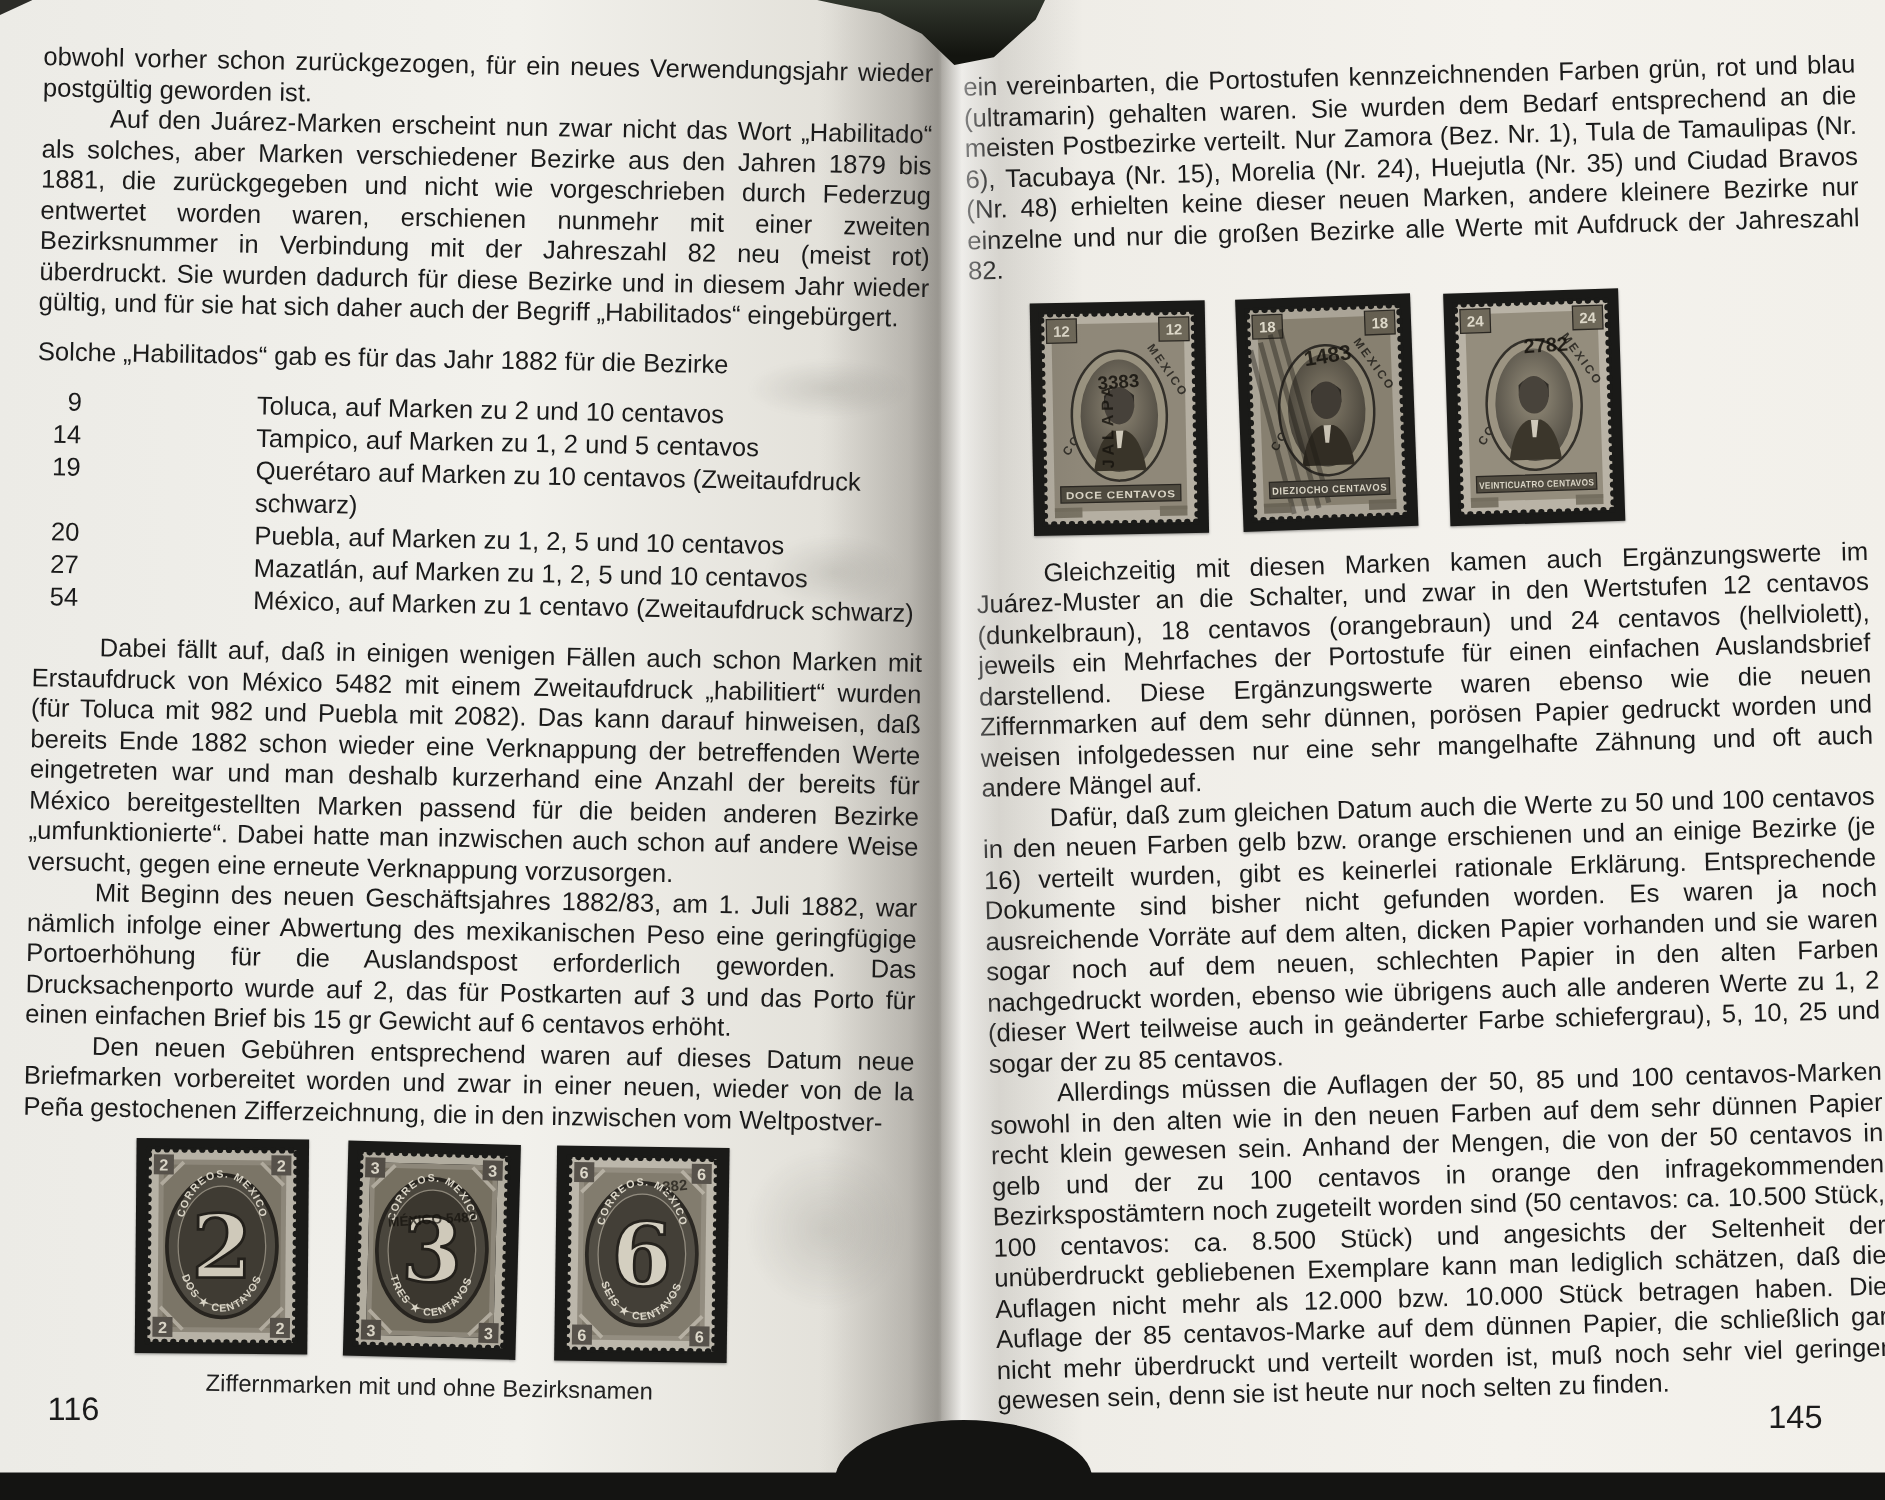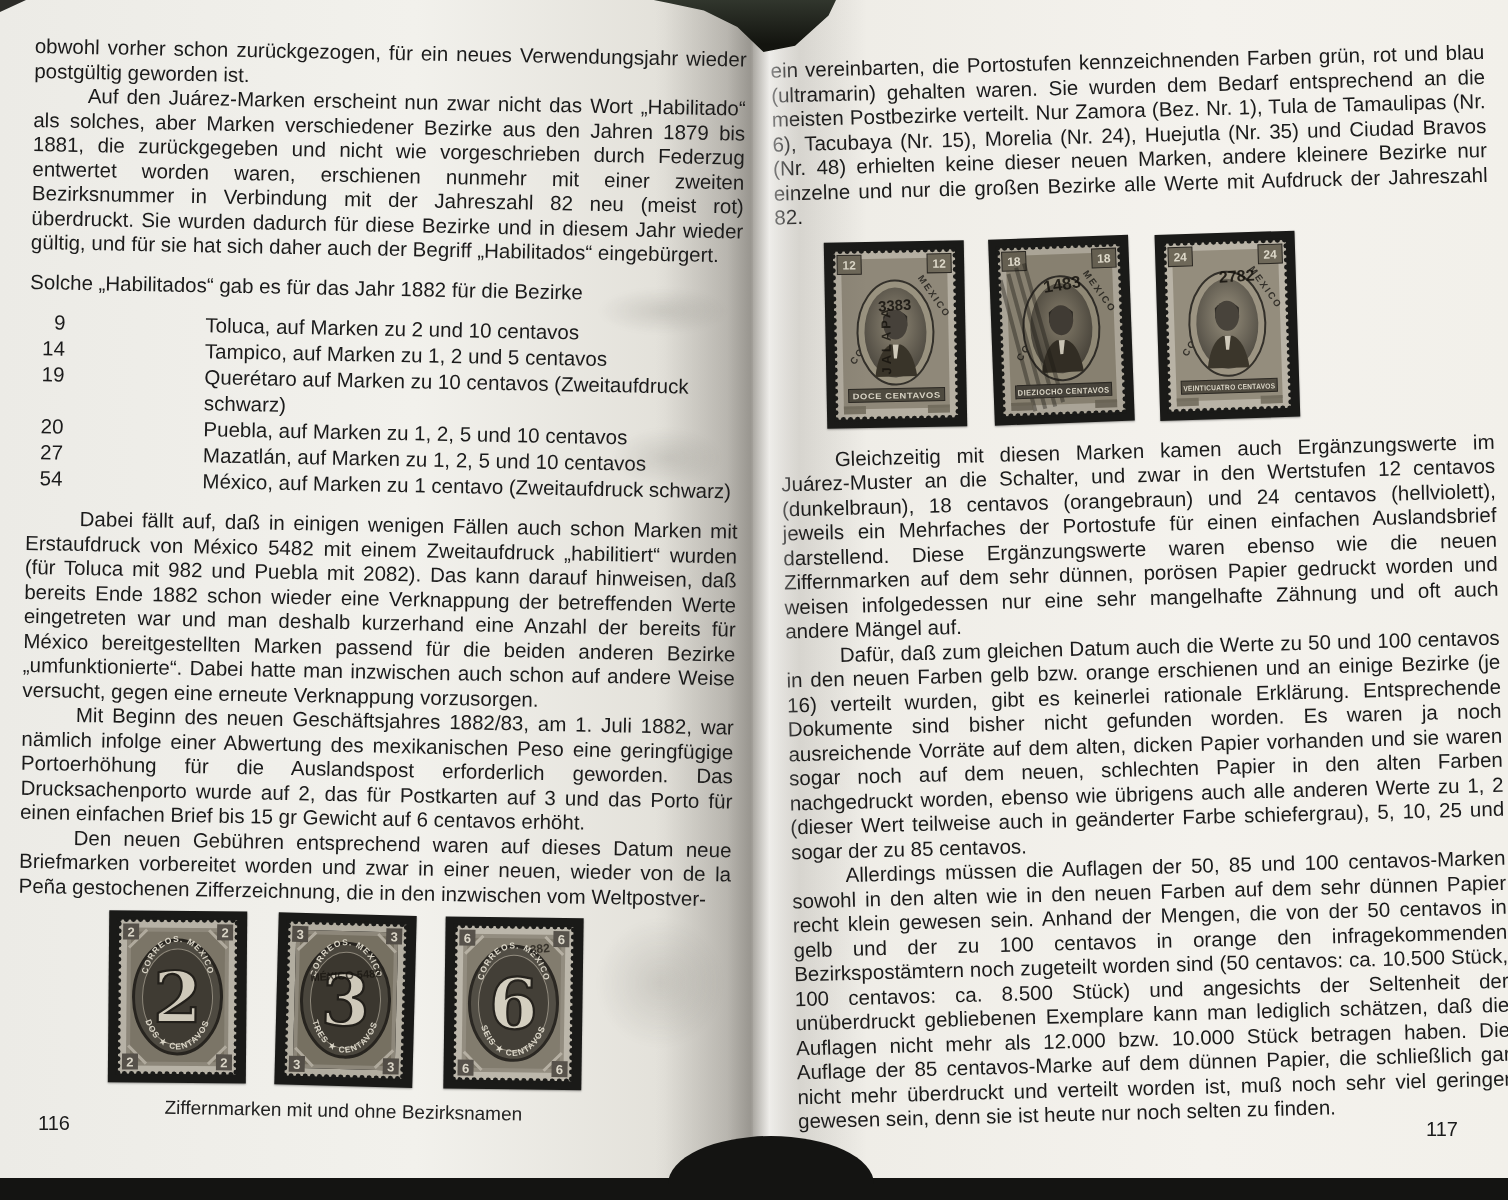--- a/index.html
+++ b/index.html
@@ -21,21 +21,21 @@
   .drow{display:flex;line-height:26px;font-size:20.5px;}
   .dnum{width:36px;text-align:right;flex:none;}
   .dtxt{margin-left:140px;}
   
   .figrow{display:flex;}
   .figrow-left{margin:10px 0 0 92px;gap:30px;}
   .figrow-right{margin:14px 0 18px 48px;gap:26px;}
   .ph{background:#1a1a18;padding:7px;line-height:0;flex:none;box-shadow:0 1px 2px rgba(0,0,0,.35);}
   .r1{transform:rotate(-0.6deg);} .r2{transform:rotate(0.4deg);} .r3{transform:rotate(-0.3deg);}
   .caption{margin:14px 0 0 92px;width:474px;text-align:center;font-size:19px;color:#222;}
-  .pagenum{position:absolute;font-size:20px;color:#1b1b1b;}
+  .pagenum{position:absolute;font-size:26px;color:#1b1b1b;}
   .pn-left{left:38px;top:1112px;}
   .pn-right{right:50px;top:1118px;}
   
   .gutter{position:absolute;left:655px;top:0;width:212px;bottom:22px;pointer-events:none;
     background:linear-gradient(90deg,rgba(45,42,37,0) 0%,rgba(45,42,37,.14) 34%,rgba(45,42,37,.30) 45%,
       rgba(255,255,255,.50) 54%,rgba(45,42,37,.12) 68%,rgba(45,42,37,0) 100%);}
   .top-wedge{position:absolute;left:650px;top:0;width:186px;height:52px;
     background:linear-gradient(180deg,#31362d 0%,#13140f 85%);
     clip-path:polygon(2% 0,100% 0,96% 30%,78% 88%,61% 100%,47% 52%,29% 20%,10% 6%);}
   .bottom-bar{position:absolute;left:0;right:0;bottom:0;height:22px;background:#141412;}
@@ -285,21 +285,21 @@
               <rect x="94" y="157" width="22" height="8" fill="#6e6859" opacity="0.85"></rect>
             <text x="74" y="42" text-anchor="middle" font-size="16" font-weight="bold" fill="#15120d" opacity="0.88" transform="rotate(-2 74 42)">2782</text>
           </svg>
         </div>
       </div>
 
       <p class="ind">Gleichzeitig mit diesen Marken kamen auch Ergänzungswerte im Juárez-Muster an die Schalter, und zwar in den Wertstufen 12 centavos (dunkelbraun), 18 centavos (orangebraun) und 24 centavos (hellviolett), jeweils ein Mehrfaches der Portostufe für einen einfachen Auslandsbrief darstellend. Diese Ergänzungswerte waren ebenso wie die neuen Ziffernmarken auf dem sehr dünnen, porösen Papier gedruckt worden und weisen infolgedessen nur eine sehr mangelhafte Zähnung und oft auch andere Mängel auf.</p>
       <p class="ind">Dafür, daß zum gleichen Datum auch die Werte zu 50 und 100 centavos in den neuen Farben gelb bzw. orange erschienen und an einige Bezirke (je 16) verteilt wurden, gibt es keinerlei rationale Erklärung. Entsprechende Dokumente sind bisher nicht gefunden worden. Es waren ja noch ausreichende Vorräte auf dem alten, dicken Papier vorhanden und sie waren sogar noch auf dem neuen, schlechten Papier in den alten Farben nachgedruckt worden, ebenso wie übrigens auch alle anderen Werte zu 1, 2 (dieser Wert teilweise auch in geänderter Farbe schiefergrau), 5, 10, 25 und sogar der zu 85 centavos.</p>
       <p class="ind">Allerdings müssen die Auflagen der 50, 85 und 100 centavos-Marken sowohl in den alten wie in den neuen Farben auf dem sehr dünnen Papier recht klein gewesen sein. Anhand der Mengen, die von der 50 centavos in gelb und der zu 100 centavos in orange den infragekommenden Bezirkspostämtern noch zugeteilt worden sind (50 centavos: ca. 10.500 Stück, 100 centavos: ca. 8.500 Stück) und angesichts der Seltenheit der unüberdruckt gebliebenen Exemplare kann man lediglich schätzen, daß die Auflagen nicht mehr als 12.000 bzw. 10.000 Stück betragen haben. Die Auflage der 85 centavos-Marke auf dem dünnen Papier, die schließlich gar nicht mehr überdruckt und verteilt worden ist, muß noch sehr viel geringer gewesen sein, denn sie ist heute nur noch selten zu finden.</p>
     </div>
-    <div class="pagenum pn-right">117</div>
+    <div class="pagenum pn-right">145</div>
   </div>
 
   <div class="gutter"></div>
   <div class="top-wedge"></div>
   <div class="bottom-bar"></div>
   <div class="bottom-wedge"></div>
   <div class="corner-tl"></div>
 </div>
 
 </body></html>

